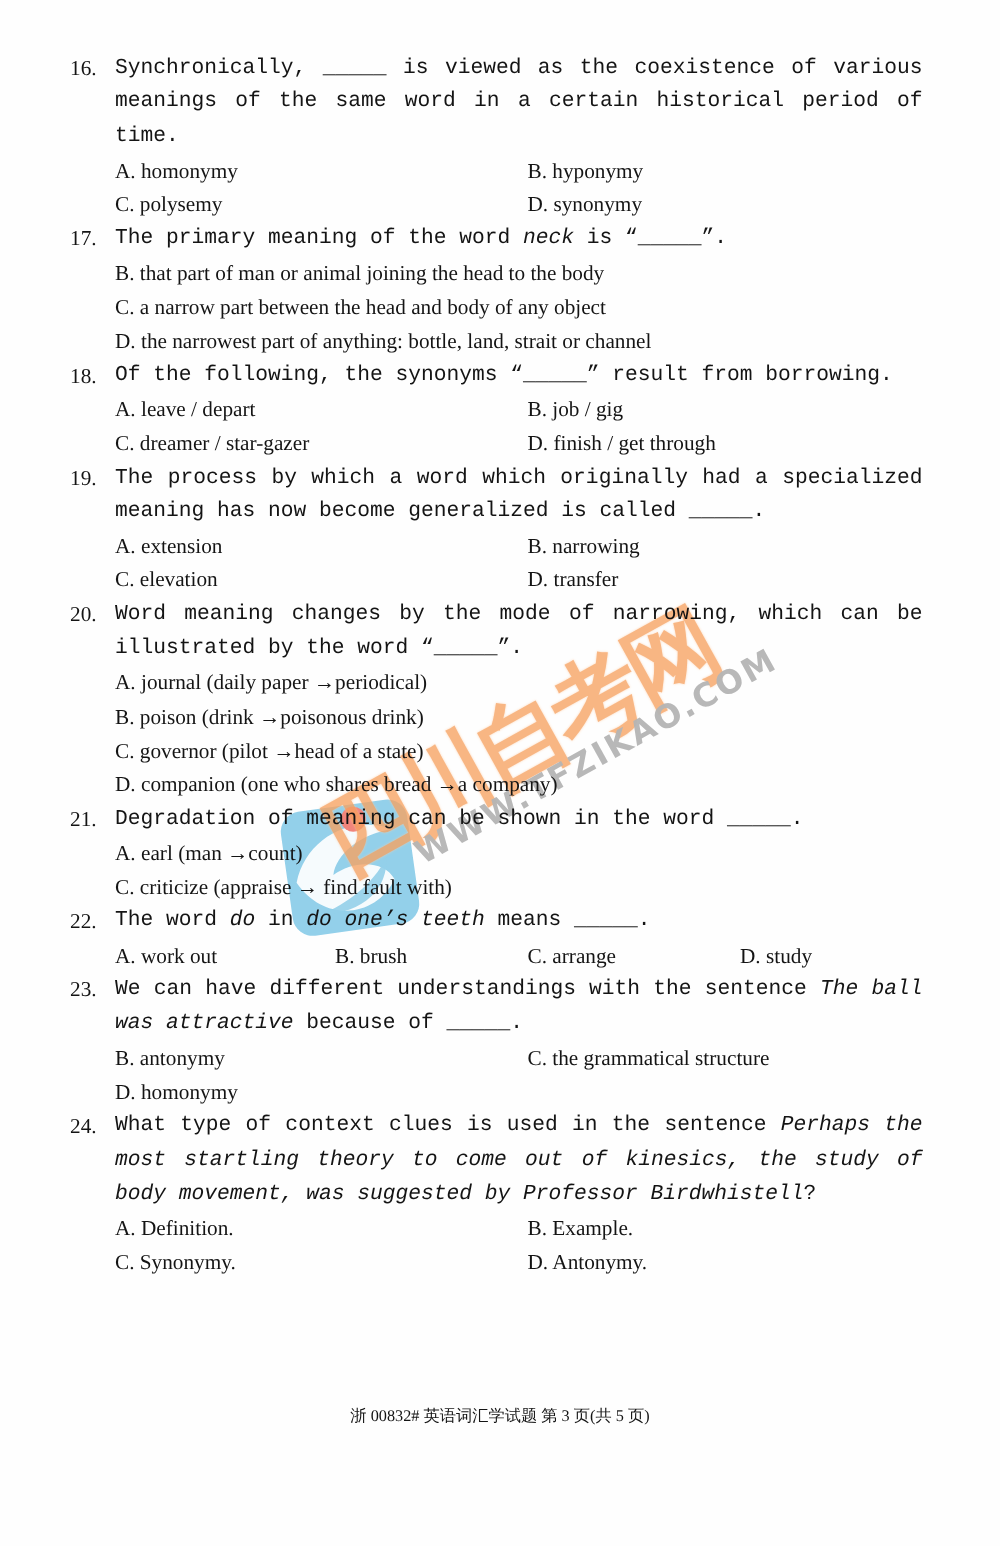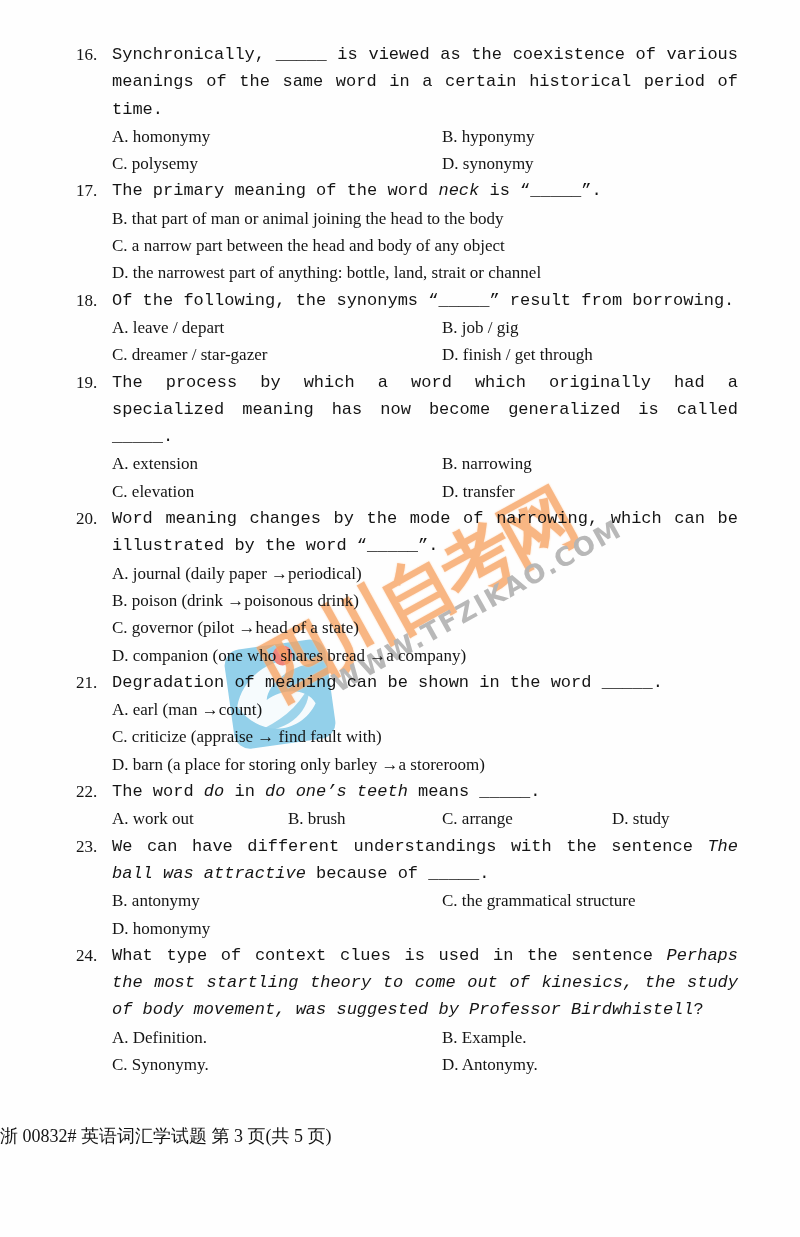--- a/index.html
+++ b/index.html
@@ -29,32 +29,32 @@
     color:#b5b5b5;opacity:.95;
     margin-left:58px;margin-top:-10px;
   }
   .wm-logo{
     position:absolute;left:226px;top:638px;width:110px;height:112px;
     transform:rotate(-8deg);opacity:.82;
   }
 
   
   .content{position:absolute;left:0;top:41px;right:0;z-index:2;font-size:17px;line-height:27.3px;}
-  .q{position:relative;padding-left:92px;padding-right:62px;margin-left:20px;}
+  .q{position:relative;padding-left:92px;padding-right:62px;}
   .qnum{position:absolute;left:56px;top:0;width:34px;}
   .stem{text-align:justify;font-family:Liberation Mono, monospace;}
   .stem .it{font-style:italic;}
   .opts-two{display:grid;grid-template-columns:330px 1fr;}
   .opts-one{display:block;}
   .opts-four{display:grid;grid-template-columns:176px 154px 170px 1fr;}
 
   
   .footer{
     position:absolute;left:0;top:1124px;width:100%;z-index:2;
-    text-align:left;font-size:18px;
+    text-align:center;font-size:13px;
     font-family:"Liberation Serif","DejaVu Sans",serif;
   }
 </style>
 </head>
 <body>
 
 <div class="page">
 
   <div class="watermark-layer">
     <svg class="wm-logo" viewBox="0 0 110 112" xmlns="http://www.w3.org/2000/svg">
@@ -124,21 +124,20 @@
         <div>D. companion (one who shares bread →a company)</div>
       </div>
     </div>
 
     <div class="q">
       <span class="qnum">21.</span>
       <div class="stem"><span>Degradation of meaning can be shown in the word _____.</span></div>
       <div class="opts-one">
         <div>A. earl (man →count)</div>
         <div>C. criticize (appraise → find fault with)</div>
-        <div>D. barn (a place for storing only barley →a storeroom)</div>
       </div>
     </div>
 
     <div class="q">
       <span class="qnum">22.</span>
       <div class="stem"><span>The word </span><span class="it">do</span><span> in </span><span class="it">do one’s teeth</span><span> means _____.</span></div>
       <div class="opts-four">
         <div>A. work out</div>
         <div>B. brush</div>
         <div>C. arrange</div>

